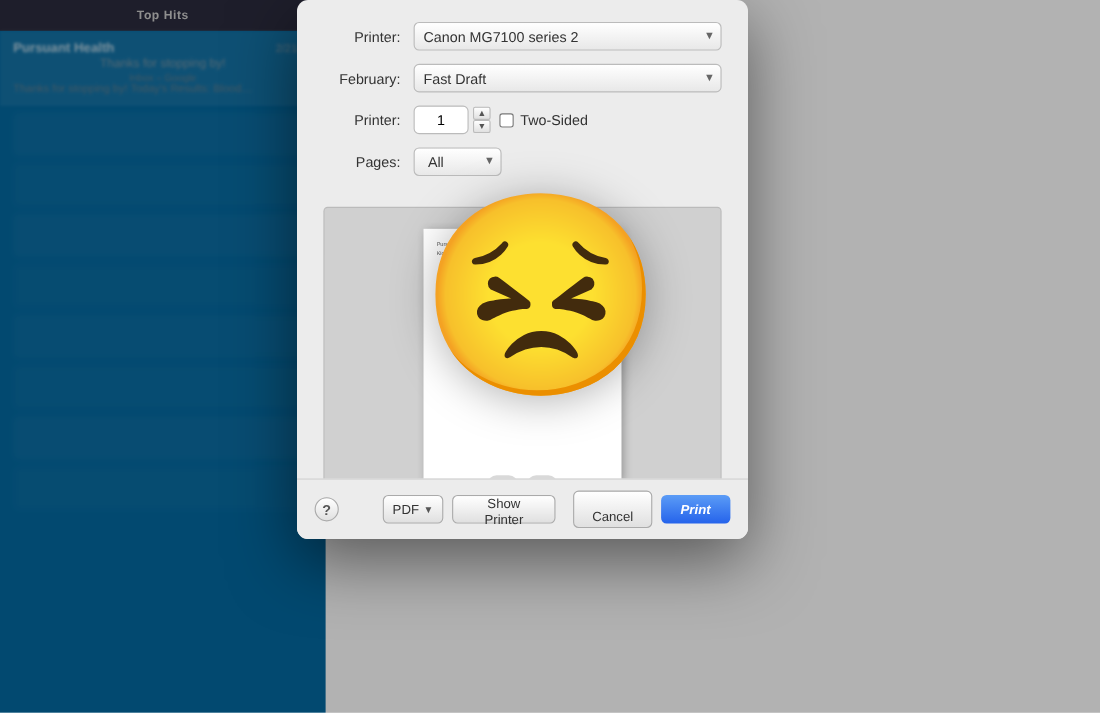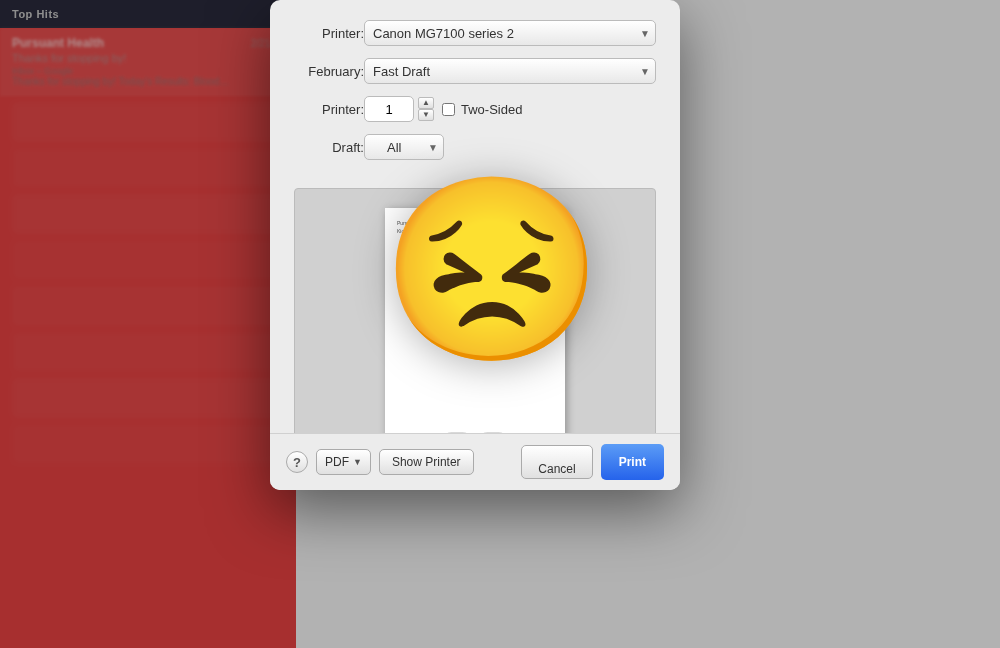--- a/index.html
+++ b/index.html
@@ -10,22 +10,23 @@
       font-family: -apple-system, BlinkMacSystemFont, 'Helvetica Neue', Arial, sans-serif;
       position: relative;
     }
 
     
     .bg-left {
       position: absolute;
       left: 0; top: 0;
       width: 296px;
       height: 648px;
-      background: #ef4444;
+      background: #0369a1;
       overflow: hidden;
+      text-align: center;
     }
 
     
     .sidebar-header {
       padding: 8px 12px;
       background: #2c2c3e;
       color: #ccc;
       font-size: 11px;
       font-weight: 600;
       letter-spacing: 0.5px;
@@ -172,21 +173,21 @@
       display: flex;
       align-items: center;
       margin-bottom: 12px;
     }
 
     .form-label {
       width: 70px;
       font-size: 13px;
       color: #333;
       text-align: right;
-      margin-right: 0;
+      margin-right: 12px;
       font-weight: 500;
     }
 
     .select-wrapper {
       flex: 1;
       position: relative;
     }
 
     .select-wrapper select {
       width: 100%;
@@ -262,21 +263,21 @@
       width: 80px;
     }
 
     .pages-select-wrapper select {
       width: 80px;
       height: 26px;
       border-radius: 5px;
       border: 1px solid #bbb;
       background: linear-gradient(to bottom, #fff 0%, #e8e8e8 100%);
       font-size: 13px;
-      padding: 0 22px;
+      padding: 0 12px;
       appearance: none;
       -webkit-appearance: none;
       cursor: pointer;
       color: #333;
     }
 
     
     .preview-area {
       margin: 0 24px;
       background: #d0d0d0;
@@ -396,20 +397,21 @@
       border-radius: 5px;
       border: 1px solid #aaa;
       background: linear-gradient(to bottom, #fff, #e0e0e0);
       font-size: 12px;
       cursor: pointer;
       padding: 0 8px;
       display: flex;
       align-items: center;
       gap: 4px;
       color: #333;
+      margin-left: 32px;
     }
 
     .pdf-dropdown-arrow {
       font-size: 9px;
       color: #555;
     }
 
     .show-details-btn {
       height: 26px;
       border-radius: 5px;
@@ -428,29 +430,30 @@
       border-radius: 5px;
       border: 1px solid #aaa;
       background: linear-gradient(to bottom, #fff, #e0e0e0);
       font-size: 12px;
       cursor: pointer;
       padding: 16px 16px;
       color: #333;
     }
 
     .print-btn {
-      height: 36px;
+      height: 26px;
       border-radius: 5px;
       border: none;
       background: linear-gradient(to bottom, #5b9cf6, #2563eb);
       font-size: 12px;
       cursor: pointer;
       padding: 0 18px;
       color: #fff;
       font-weight: 600;
+      font-style: italic;
     }
   </style>
 </head>
 <body>
 
 <div class="bg-left">
   <div class="sidebar-header">Top Hits</div>
 
   <div class="sidebar-item active">
     <div style="display:flex; justify-content:space-between; align-items:baseline;">
@@ -536,21 +539,21 @@
           <button class="stepper-btn">▲</button>
           <button class="stepper-btn">▼</button>
         </div>
         <label class="checkbox-label">
           <input type="checkbox" style="">
           <span>Two-Sided</span>
         </label>
       </div>
 
       <div class="form-row">
-        <div class="form-label">Draft:</div>
+        <div class="form-label">Pages:</div>
         <div class="pages-select-wrapper">
           <select>
             <option>All</option>
             <option>From</option>
             <option>Current</option>
           </select>
           <span class="select-arrow">▼</span>
         </div>
       </div>
     </div>

